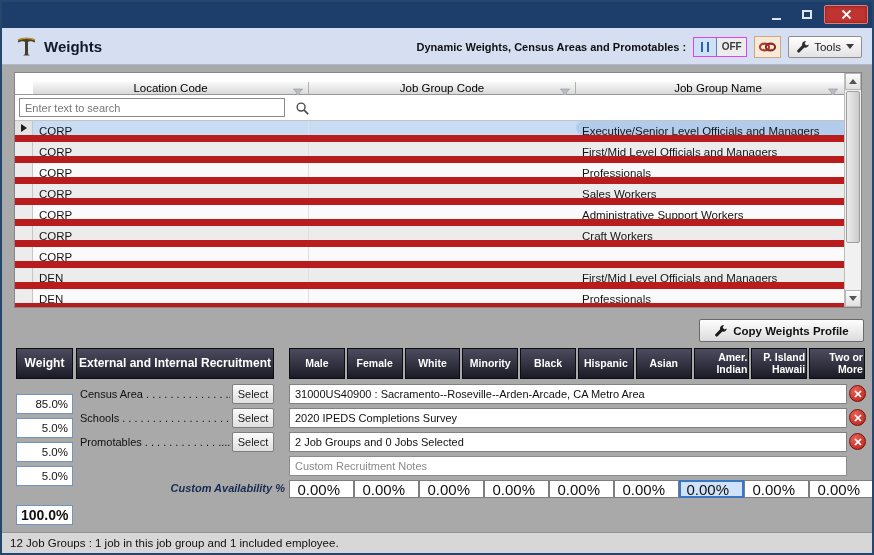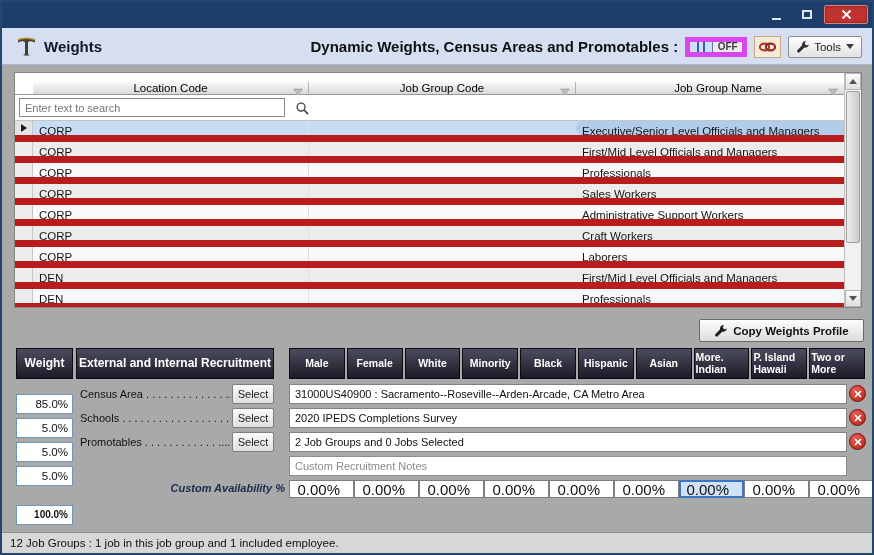--- a/index.html
+++ b/index.html
@@ -15,22 +15,22 @@
   .glyph-max { width:10px; height:9px; border:2px solid #dde6f2; }
   .wbtn.close { width:44px; background:#bf3430; border:1px solid #d77f7a; border-radius:2px; box-shadow: inset 0 0 3px #7c1612; }
 
   
   .headerband { position:absolute; left:0; top:26px; right:0; height:37px; background:#d5dff1;
                 border-bottom:1px solid #aab6cc; }
   .logo { position:absolute; left:13px; top:7px; width:23px; height:23px; }
   .htitle { position:absolute; left:42px; top:0; height:37px; line-height:37px;
             font-size:15px; font-weight:bold; color:#10182a; }
   .hright { position:absolute; right:10px; top:0; height:37px; display:flex; align-items:center; gap:7px; }
-  .dynlabel { font-size:15px; font-weight:600; color:#101010; }
-  .toggle { display:flex; height:20px; border:5px solid #d946ef; background:#fdba74; }
+  .dynlabel { font-size:11px; font-weight:600; color:#101010; }
+  .toggle { display:flex; height:20px; border:1px solid #d946ef; background:#fdba74; }
   .tseg { display:flex; align-items:center; justify-content:center; height:100%; }
   .tseg.on { width:22px; background:#cfe1f7; }
   .tseg.on i { display:inline-block; width:2px; height:10px; background:#2d62b0; margin:0 2px; }
   .tseg.off { width:30px; background:#ececec; border-left:1px solid #5b7db0;
               font-size:10px; font-weight:bold; color:#3a3a3a; }
   .chainbtn { width:27px; height:22px; background:#f7ead9; border:1px solid #c9a97f;
               display:flex; align-items:center; justify-content:center; }
   .toolsbtn { height:22px; padding:0 7px; display:flex; align-items:center; gap:5px;
               background:linear-gradient(#ffffff,#e2e2e2); border:1px solid #8f8f8f; border-radius:2px;
               font-size:11.5px; color:#1a1a1a; }
@@ -100,26 +100,26 @@
           background:#fff; text-align:right; padding:0 4px; font-size:11.5px; color:#111;margin-top:10px; }
   .wlabel { position:absolute; left:78px; width:150px; height:20px; line-height:20px;
             font-size:11px; color:#101010; white-space:nowrap; overflow:hidden; }
   .selbtn { position:absolute; left:230px; width:42px; height:20px;
             background:linear-gradient(#fbfbfb,#e0e0e0); border:1px solid #7e7e7e; border-radius:2px;
             font-size:11px; color:#1a1a1a; }
   .custominput { position:absolute; left:74px; width:198px; height:20px; border:2px solid #3a76c4;
                  font-size:11px; padding:0 3px; color:#111; background:#fff; }
   .totalbox { position:absolute; left:14px; top:503px; width:57px; height:20px; border:1px solid #6f94bd;
               background:#fff; text-align:right; padding:0 4px; line-height:18px;
-              font-size:10px; font-weight:bold; color:#111; }
+              font-size:14px; font-weight:bold; color:#111; }
 
   .demoheads { position:absolute; left:287px; top:346px; width:576px; height:31px; display:flex; gap:2px; }
   .dh { flex:1; background:linear-gradient(#4c4c60,#1b1b26); border:1px solid #0c0c12; color:#fff;
         font-size:10.5px; font-weight:bold; display:flex; align-items:center; justify-content:center;
-        text-align:left; line-height:1.12; padding:0 1px; }
+        text-align:right; line-height:1.12; padding:0 1px; }
 
   .srcbox { position:absolute; left:287px; width:558px; height:20px; border:1px solid #828282;
             background:#fff; font-size:11px; color:#101010; line-height:18px; padding-left:5px;
             white-space:nowrap; overflow:hidden; }
   .delbtn { position:absolute; left:847px; width:17px; height:17px; border-radius:50%;
             background:radial-gradient(circle at 35% 30%, #ea6156, #b31f14); border:1px solid #7a120b;
             display:flex; align-items:center; justify-content:center; }
   .delbtn.r0 { top:383px; } .delbtn.r1 { top:407px; } .delbtn.r2 { top:431px; }
   .notesbox { position:absolute; left:287px; top:454px; width:558px; height:20px;
               border:1px solid #8c8c8c; background:#fff; font-size:11px; padding:0 5px; color:#333; }
@@ -260,21 +260,20 @@
     <div class="grow shade">
       <div class="gc ind"></div>
       <div class="gc c1">CORP</div>
       <div class="gc c2">6</div>
       <div class="gc c3">Craft Workers</div>
     </div>
     <div class="grow">
       <div class="gc ind"></div>
       <div class="gc c1">CORP</div>
       <div class="gc c2">8</div>
-      <div class="gc c3">Laborers</div>
     </div>
     <div class="grow shade">
       <div class="gc ind"></div>
       <div class="gc c1">DEN</div>
       <div class="gc c2">1.2</div>
       <div class="gc c3">First/Mid Level Officials and Managers</div>
     </div>
     <div class="grow">
       <div class="gc ind"></div>
       <div class="gc c1">DEN</div>
@@ -320,21 +319,21 @@
   <div class="totalbox">100.0%</div>
 
   <div class="demoheads">
     <div class="dh">Male</div>
     <div class="dh">Female</div>
     <div class="dh">White</div>
     <div class="dh">Minority</div>
     <div class="dh">Black</div>
     <div class="dh">Hispanic</div>
     <div class="dh">Asian</div>
-    <div class="dh">More. Indian</div>
+    <div class="dh">Amer. Indian</div>
     <div class="dh">P. Island Hawaii</div>
     <div class="dh">Two or More</div>
   </div>
 
   <div class="srcbox r0">31000US40900 : Sacramento--Roseville--Arden-Arcade, CA Metro Area</div>
   <div class="delbtn r0">
     <svg width="8" height="8" viewBox="0 0 8 8">
         <line x1="1" y1="1" x2="7" y2="7" stroke="#fff" stroke-width="1.7"></line>
         <line x1="7" y1="1" x2="1" y2="7" stroke="#fff" stroke-width="1.7"></line>
       </svg>

